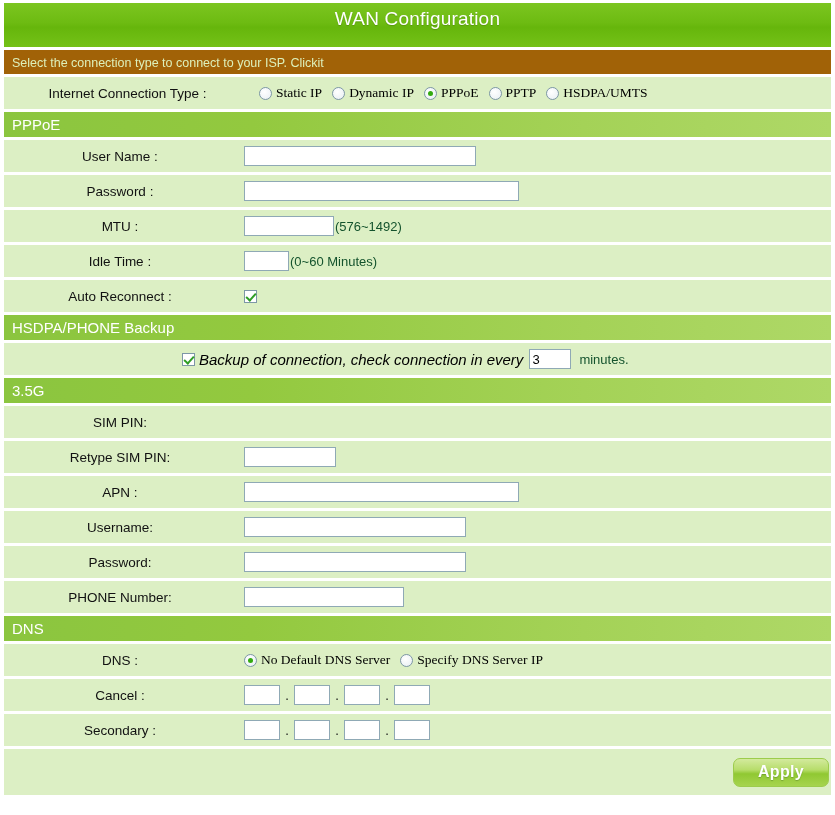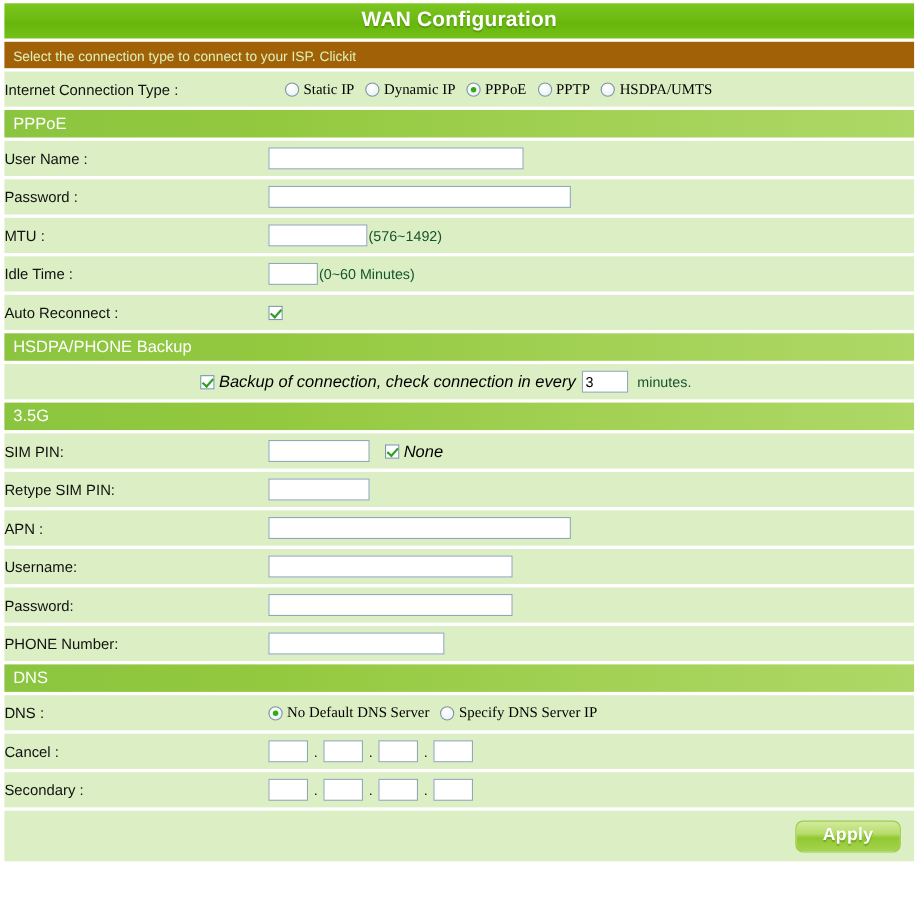--- a/index.html
+++ b/index.html
@@ -19,27 +19,27 @@
   .page {
     width: 835px;
     height: 815px;
     box-sizing: border-box;
     padding: 3px 4px 4px 4px;
     background: #ffffff;
   }
 
   
   .title-bar {
-    height: 32px;
+    height: 44px;
     line-height: 32px;
     text-align: center;
     background: linear-gradient(to bottom, #7cc520 0%, #6dbb12 45%, #66b60c 55%, #74c117 100%);
     color: #ffffff;
     font-size: 19px;
-    font-weight: bold;
+    font-weight: normal;
     letter-spacing: 0.2px;
     text-shadow: 0 1px 1px rgba(0,0,0,0.18);
   }
 
   
   .subtitle-bar {
     margin-top: 3px;
     height: 24px;
     line-height: 26px;
     background: #a16207;
@@ -67,21 +67,21 @@
     min-height: 32px;
     background: #dcefc4;
     display: flex;
     align-items: center;
     box-sizing: border-box;
   }
 
   .label {
     width: 240px;
     min-width: 240px;
-    text-align: left;
+    text-align: center;
     padding-right: 8px;
     box-sizing: border-box;
     font-size: 13.5px;
     color: #111111;
   }
   .label.wide { width: 255px; min-width: 255px; }
 
   .field {
     display: flex;
     align-items: center;
@@ -183,21 +183,21 @@
   }
 
   
   .button-bar {
     margin-top: 3px;
     height: 46px;
     background: #dcefc4;
     display: flex;
     align-items: center;
     justify-content: flex-end;
-    padding-right: 12px;
+    padding-right: 2px;
     box-sizing: border-box;
   }
   .btn {
     height: 27px;
     min-width: 74px;
     padding: 0 10px;
     margin-left: 8px;
     border: 1px solid #9ccc4c;
     border-radius: 7px;
     color: #ffffff;
@@ -311,27 +311,20 @@
       </label>
       <input class="txt w-min" type="text" style="margin-left: 6px;" value="3">
       <span class="hint" style="margin-left:8px;">minutes.</span>
     </div>
   </div>
 
   <div class="section-head">3.5G</div>
 
   <div class="row">
     <div class="label">SIM PIN:</div>
-    <div class="field">
-      <input class="txt w-sim" type="text" value="" style="">
-      <label class="cbox-label" style="margin-left:14px;">
-        <span class="cbox on"></span>
-        <span>None</span>
-      </label>
-    </div>
   </div>
 
   <div class="row">
     <div class="label">Retype SIM PIN:</div>
     <div class="field">
       <input class="txt w-sim" type="text" value="" style="">
     </div>
   </div>
 
   <div class="row">

